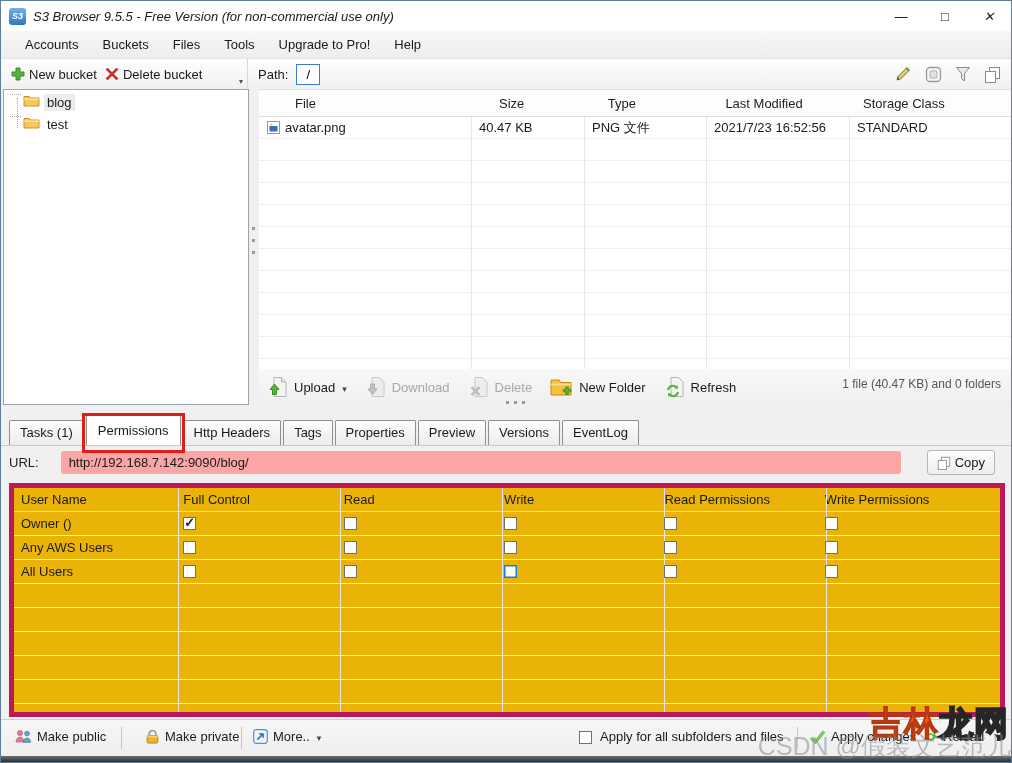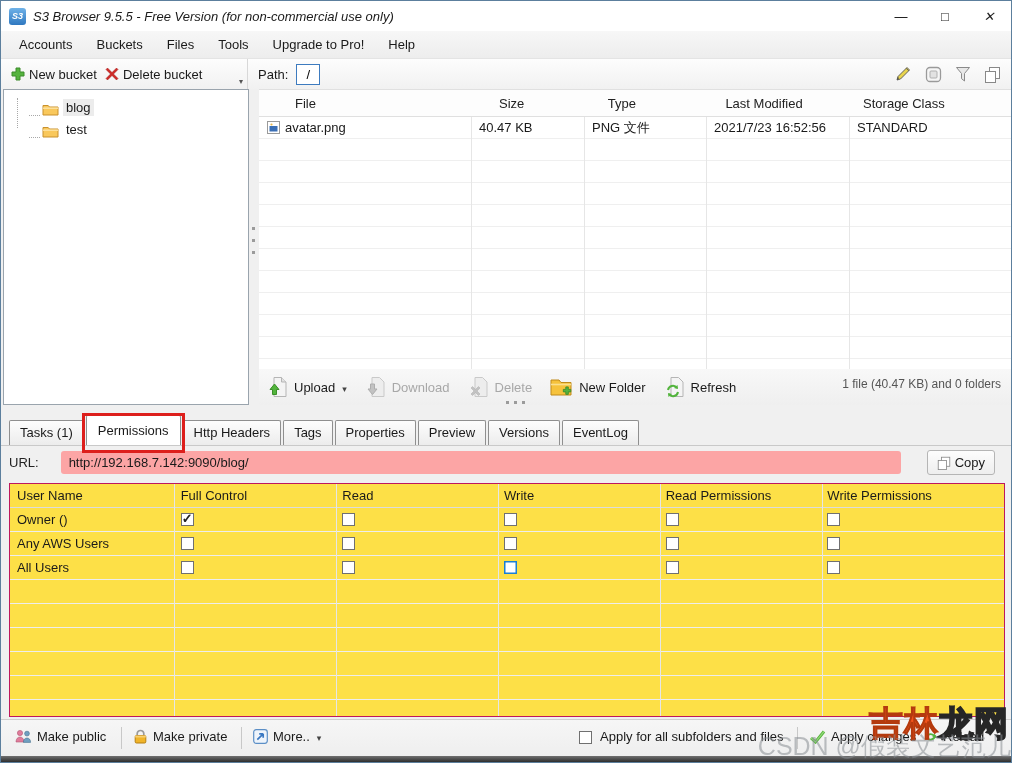--- a/index.html
+++ b/index.html
@@ -14,21 +14,21 @@
               border-radius:3px; color:#fff; font-size:9px; font-weight:bold;
               display:flex; align-items:center; justify-content:center; margin-right:7px; }
   .title-text { font-size:13px; }
   .win-controls { margin-left:auto; display:flex; height:100%; }
   .win-btn { width:44px; display:flex; align-items:center; justify-content:center;
              font-size:13px; color:#222; cursor:default; }
 
   
   .menubar { position:absolute; top:30px; left:0; right:0; height:28px;
              background:linear-gradient(#f7f7f7,#ededed); display:flex; align-items:center;
-             padding-left:6px; border-bottom:1px solid #e4e4e4; }
+             padding-left:12px; border-bottom:1px solid #e4e4e4; }
   .menu-item { padding:4px 12px; font-size:13px; }
 
   
   .toolbar { position:absolute; top:58px; left:0; right:0; height:30px;
              background:linear-gradient(#fdfdfd,#f1f1f1); display:flex; }
   .tb-left { width:247px; display:flex; align-items:center; padding-left:6px;
              border-right:1px solid #d8d8d8; position:relative; }
   .tb-btn { display:flex; align-items:center; gap:4px; padding:2px 4px; font-size:13px; }
   .overflow-chevron { position:absolute; right:4px; bottom:3px; font-size:8px; color:#555; }
   .tb-right { flex:1; display:flex; align-items:center; padding-left:10px; position:relative; }
@@ -36,21 +36,21 @@
   .path-input { width:24px; height:21px; border:1px solid #3d7bbf; text-align:center;
                 font-size:13px; font-family:"Liberation Sans",sans-serif; background:#fff; }
   .tb-icons { position:absolute; right:10px; display:flex; gap:13px; align-items:center; }
 
   
   .tree { position:absolute; top:88px; left:2px; width:246px; height:316px;
           background:#fff; border:1px solid #9aa4ad; padding-top:4px; }
   .tree-inner { position:relative; }
   .tree-inner::before { content:""; position:absolute; left:13px; top:4px; height:30px;
           border-left:1px dotted #a8a8a8; }
-  .tree-item { display:flex; align-items:flex-end; height:22px; padding-left:25px; }
+  .tree-item { display:flex; align-items:flex-start; height:22px; padding-left:6px; }
   .tree-elbow { width:11px; border-top:1px dotted #a8a8a8; margin-right:2px; }
   .tree-label { font-size:13px; padding:1px 3px; margin-left:4px; }
   .tree-item.selected .tree-label { background:#ececec; }
 
   
   .vsplit { position:absolute; top:88px; left:248px; width:10px; height:316px; }
   .vgrip { position:absolute; left:3px; top:138px; width:3px; height:3px; background:#9b9b9b;
            box-shadow:0 12px 0 #9b9b9b, 0 24px 0 #9b9b9b; }
 
   
@@ -90,22 +90,22 @@
             display:flex; align-items:center; }
   .url-label { font-size:13px; margin-left:8px; color:#222; }
   .url-value { font-size:13px; margin-left:22px; background:#fca5a5; border-radius:3px;
                padding:4px 8px; flex:1; max-width:840px; }
   .copy-btn { position:absolute; right:16px; top:4px; height:25px; display:flex; align-items:center;
               gap:4px; padding:0 9px; border:1px solid #b5b5b5; border-radius:3px;
               background:linear-gradient(#fdfdfd,#eee); font-size:13px; }
 
   
   .permpanel { position:absolute; top:478px; left:0; right:0; height:240px; background:#f0f0f0; }
-  .permtable { position:absolute; top:4px; left:8px; width:996px; height:234px; background:#fde047;
-               border:1px solid #be185d; overflow:hidden; }
+  .permtable { position:absolute; top:4px; left:8px; width:996px; height:234px; background:#eab308;
+               border:5px solid #be185d; overflow:hidden; }
   .pt-vline { position:absolute; top:0; bottom:0; width:1px; background:#e6e6e6; }
   .pt-header { display:flex; height:24px; align-items:center; border-bottom:1px solid #dcdcdc; }
   .pt-hcell { padding-left:7px; font-size:13px; }
   .pt-row { display:flex; height:24px; align-items:center; border-bottom:1px solid #ededed; }
   .pt-cell { padding-left:7px; font-size:13px; display:flex; align-items:center; }
   .cb { width:13px; height:13px; border:1px solid #707070; background:#fff; position:relative;
         margin-left:0; }
   .cb.checked::after { content:"✓"; position:absolute; left:0px; top:-3px; font-size:13px;
         font-weight:bold; color:#222; }
   .cb.focused { border-color:#1a7fd4; box-shadow:inset 0 0 0 0.5px #1a7fd4; }
@@ -416,21 +416,21 @@
     <div class="f-item" style="left:14px">
       <svg width="17" height="15" viewBox="0 0 17 15">
         <circle cx="5" cy="4" r="2.6" fill="#e07c9b" stroke="#b15573" stroke-width="0.6"></circle>
         <path d="M1 13 c0 -3.4 2 -5 4 -5 s4 1.6 4 5 z" fill="#e07c9b" stroke="#b15573" stroke-width="0.6"></path>
         <circle cx="12" cy="4.6" r="2.4" fill="#6f9fc0" stroke="#47718e" stroke-width="0.6"></circle>
         <path d="M8.4 13.4 c0 -3 1.8 -4.4 3.6 -4.4 s3.6 1.4 3.6 4.4 z" fill="#6f9fc0" stroke="#47718e" stroke-width="0.6"></path>
       </svg>
       <span>Make public</span>
     </div>
     <div class="f-sep" style="left:120px"></div>
-    <div class="f-item" style="left:132px">
+    <div class="f-item" style="left:144px">
       <svg width="15" height="15" viewBox="0 0 15 15">
         <path d="M4.2 7 V4.8 a3.3 3.3 0 0 1 6.6 0 V7" fill="none" stroke="#9a9a9a" stroke-width="1.7"></path>
         <rect x="2.2" y="6.5" width="10.6" height="7.5" rx="1.2" fill="#f0b429" stroke="#b57f12"></rect>
         <rect x="2.2" y="6.5" width="10.6" height="2" fill="#f8d070"></rect>
       </svg>
       <span>Make private</span>
     </div>
     <div class="f-sep" style="left:240px"></div>
     <div class="f-item" style="left:252px">
       <svg width="15" height="15" viewBox="0 0 15 15">

